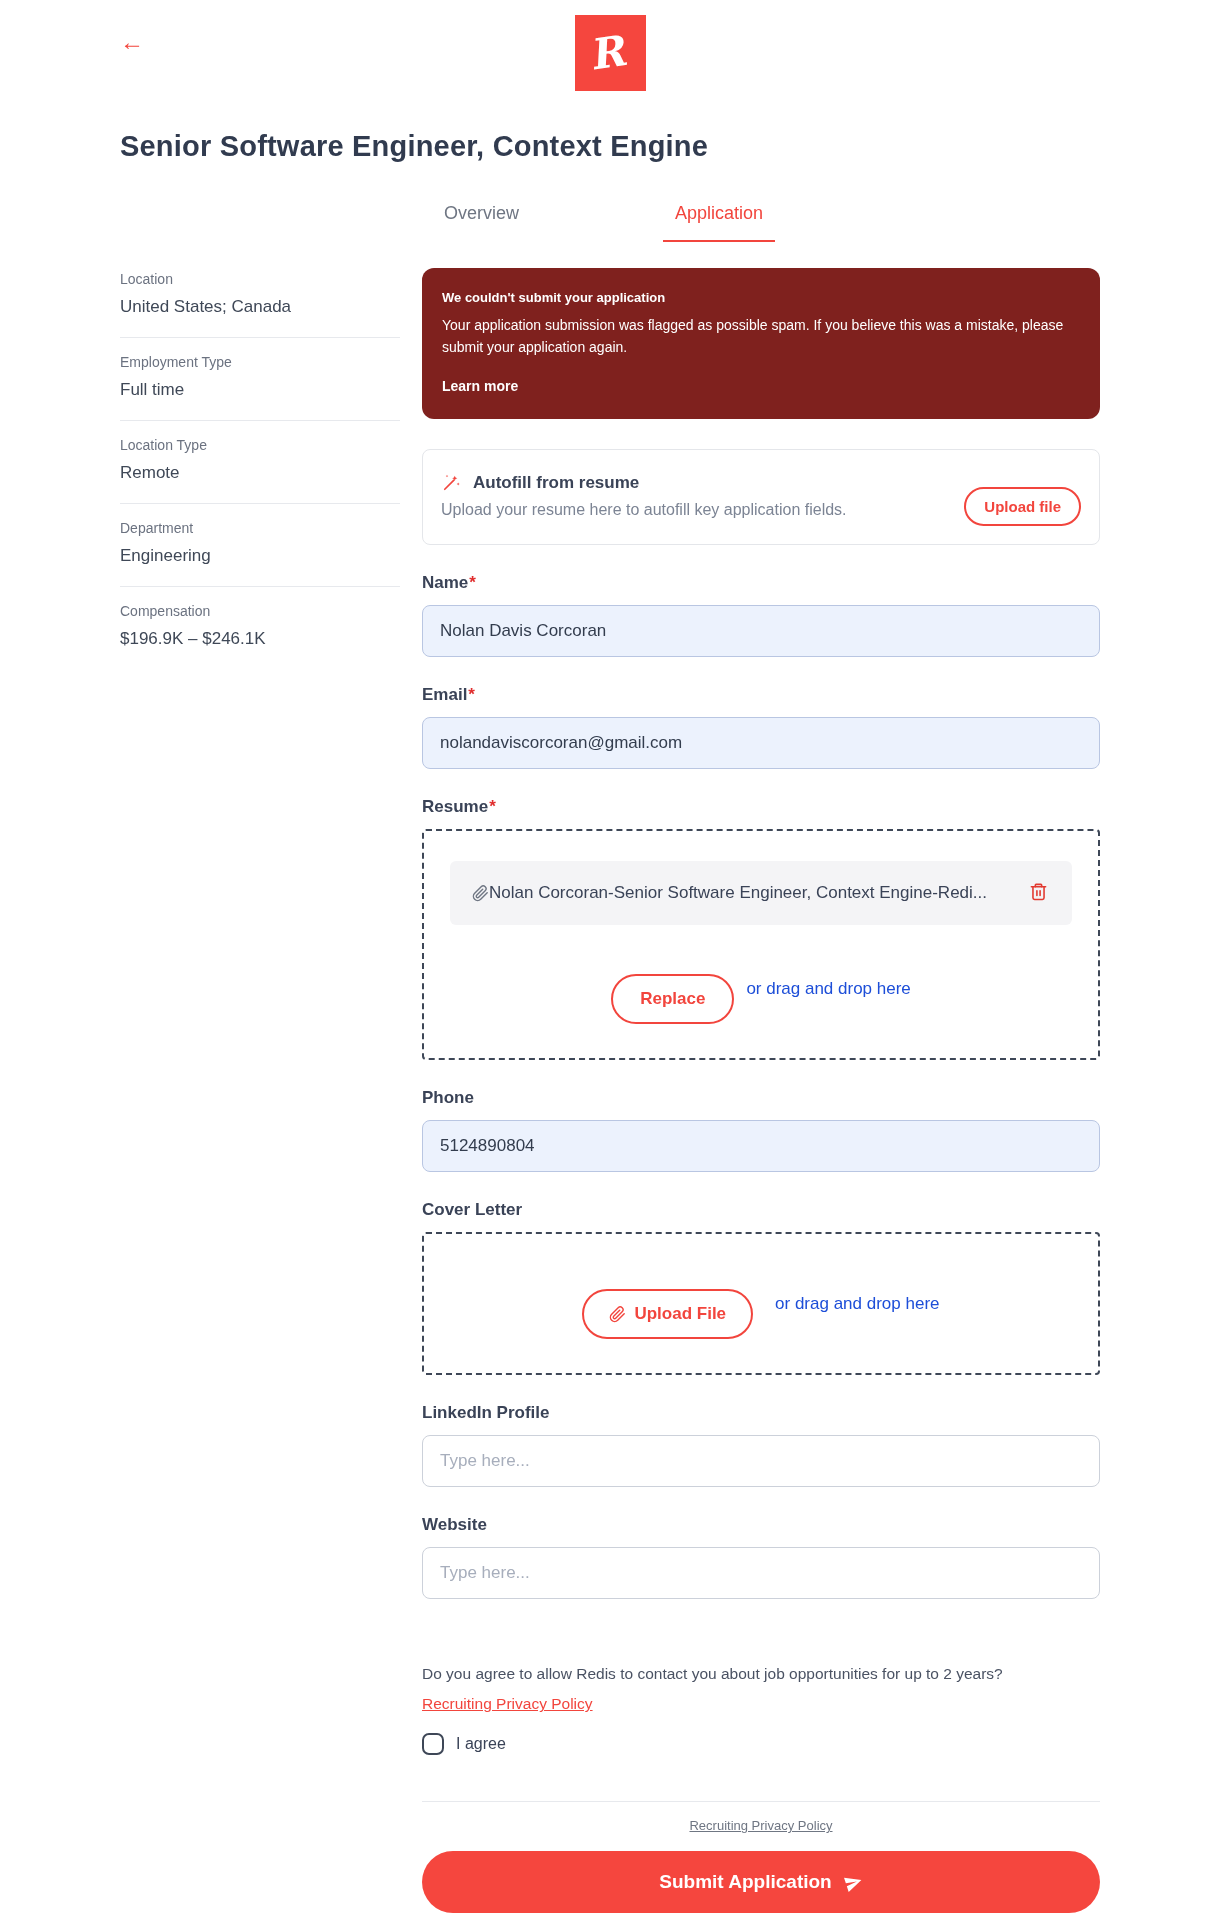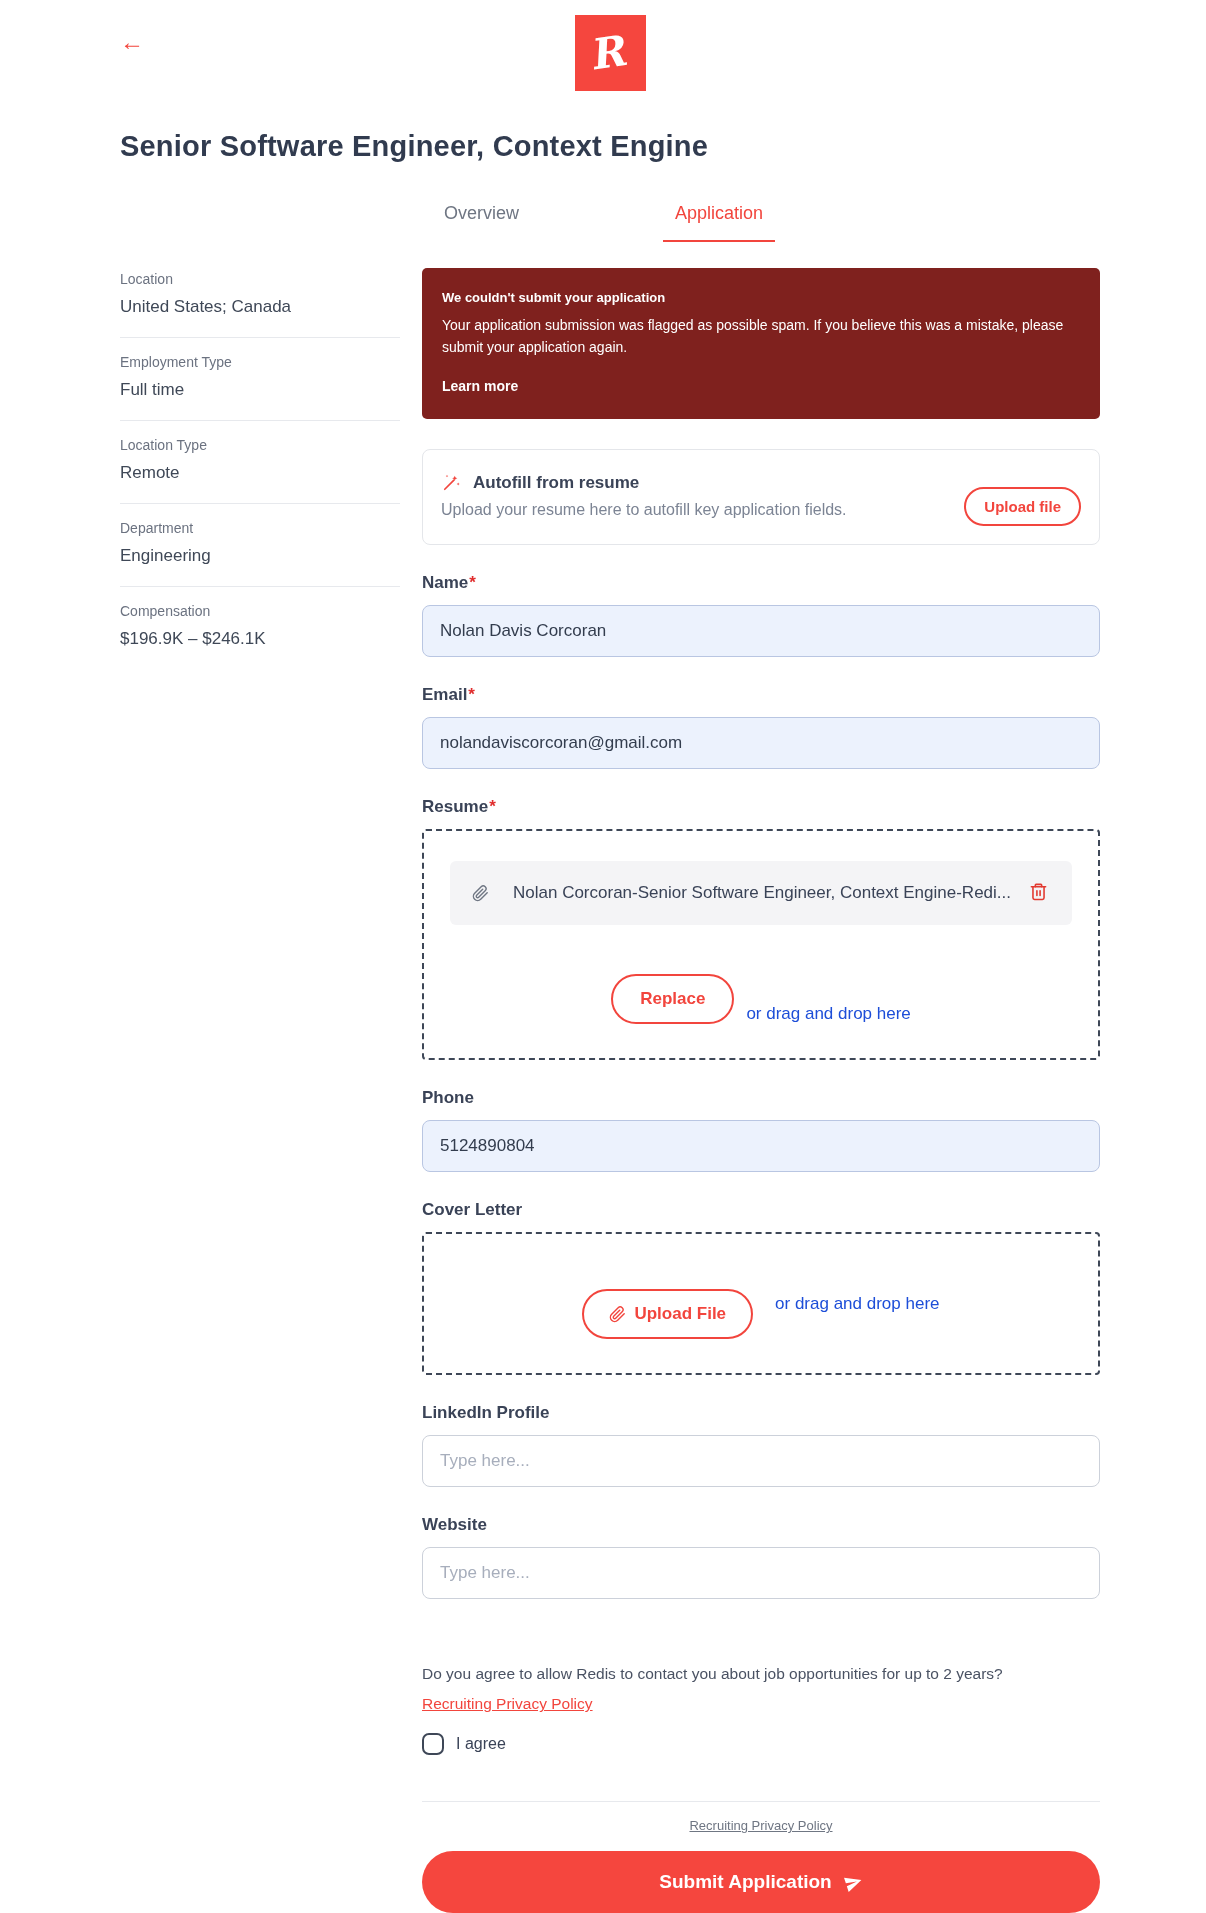--- a/index.html
+++ b/index.html
@@ -48,21 +48,21 @@
   .tab {
     background: none; border: none; cursor: pointer;
     font-family: inherit; font-size: 18px; color: #6f7683;
     padding: 6px 12px 16px 12px;
     border-bottom: 2px solid transparent;
   }
   .tab.active { color: #f2453d; border-bottom-color: #f2453d; }
 
   
   .banner {
-    margin-top: 26px; background: #7f211e; border-radius: 5px;
+    margin-top: 26px; background: #7f211e; border-radius: 12px;
     padding: 22px 20px 24px 20px; color: #fff;
   }
   .banner-title { font-size: 13px; font-weight: bold; }
   .banner-message { font-size: 14px; line-height: 1.55; margin-top: 10px; font-weight: 300; }
   .banner-link {
     display: inline-block; margin-top: 20px; background: none; border: none; cursor: pointer;
     color: #fff; font-family: inherit; font-size: 14px; font-weight: bold; padding: 0;
   }
 
   
@@ -98,26 +98,26 @@
 
   
   .dropzone {
     margin-top: 12px; border: 2px dashed #3e4757; border-radius: 4px;
   }
   .dz-resume { padding: 30px 26px 34px 26px; }
   .file-chip {
     background: #f4f4f6; border-radius: 6px; padding: 0 22px;
     height: 64px; display: flex; align-items: center;
   }
-  .file-name-wrap { flex: 1; display: flex; align-items: center; gap: 24px; min-width: 0; }
+  .file-name-wrap { flex: 1; display: flex; align-items: center; gap: 0; min-width: 0; }
   .clip { width: 17px; height: 17px; color: #6f7683; flex: 0 0 auto; }
   .file-name { font-size: 17px; color: #3a4357; white-space: nowrap; overflow: hidden; }
   .trash-btn { background: none; border: none; cursor: pointer; color: #e23a31; padding: 2px; }
   .trash { width: 19px; height: 19px; }
-  .dz-action-row { display: flex; align-items: flex-end; justify-content: center; gap: 12px; margin-top: 28px; }
+  .dz-action-row { display: flex; align-items: center; justify-content: center; gap: 12px; margin-top: 28px; }
   .replace-btn { font-size: 17px; padding: 13px 27px; }
   .drag-text { font-size: 17px; color: #1d4ed8; }
 
   
   .dz-cover { padding: 34px 26px; display: flex; align-items: center; justify-content: center; gap: 22px; }
   .upload-file-lg { font-size: 17px; padding: 13px 25px; }
   .clip-red { width: 17px; height: 17px; color: #f2453d; }
 
   
   .consent { margin-top: 66px; }

